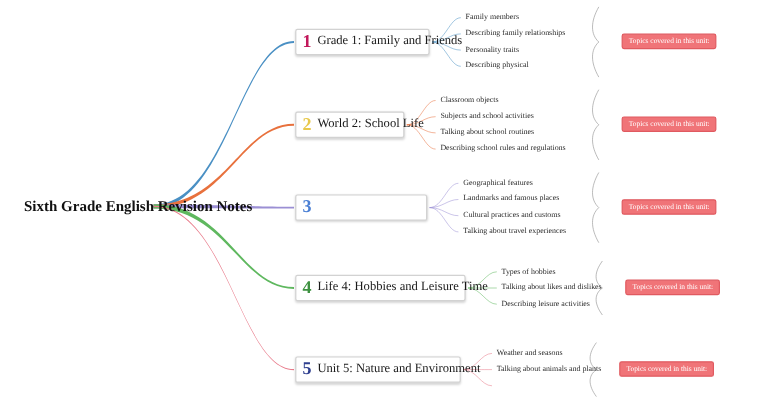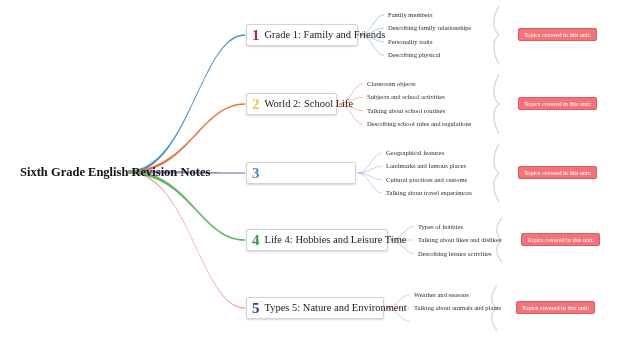--- a/index.html
+++ b/index.html
@@ -154,20 +154,20 @@
       <div class="unit-node" style="left: 246px; top: 229px; width: 142px;">
         <span class="unit-num" style="color: rgb(61, 145, 64);">4</span>
         <span class="unit-label">Life 4: Hobbies and Leisure Time</span>
       </div>
       <div class="subitem" style="left: 418px; top: 222.5px;">Types of hobbies</div>
       <div class="subitem" style="left: 418px; top: 236px;">Talking about likes and dislikes</div>
       <div class="subitem" style="left: 418px; top: 249.5px;">Describing leisure activities</div>
       <div class="badge" style="left: 521px; top: 233px;">Topics covered in this unit:</div>
       <div class="unit-node" style="left: 246px; top: 297px; width: 138px;">
         <span class="unit-num" style="color: rgb(47, 63, 143);">5</span>
-        <span class="unit-label">Types 5: Nature and Environment</span>
+        <span class="unit-label">Unit 5: Nature and Environment</span>
       </div>
       <div class="subitem" style="left: 414px; top: 290.5px;">Weather and seasons</div>
       <div class="subitem" style="left: 414px; top: 304px;">Talking about animals and plants</div>
       <div class="badge" style="left: 516px; top: 301px;">Topics covered in this unit:</div>
     </div>
 
 </div>
 
 </body></html>

